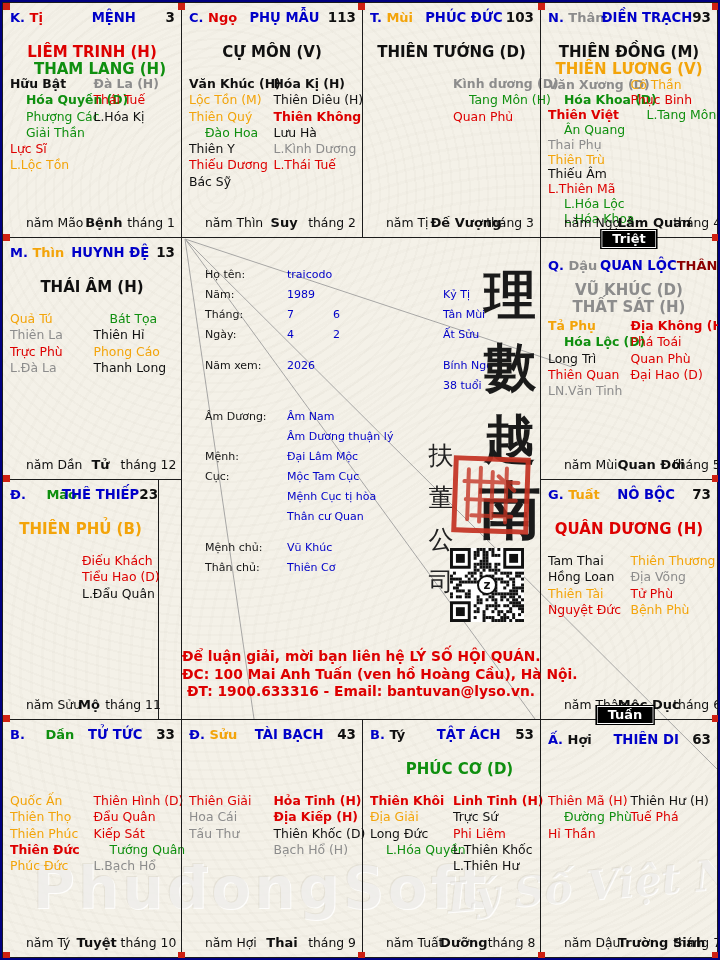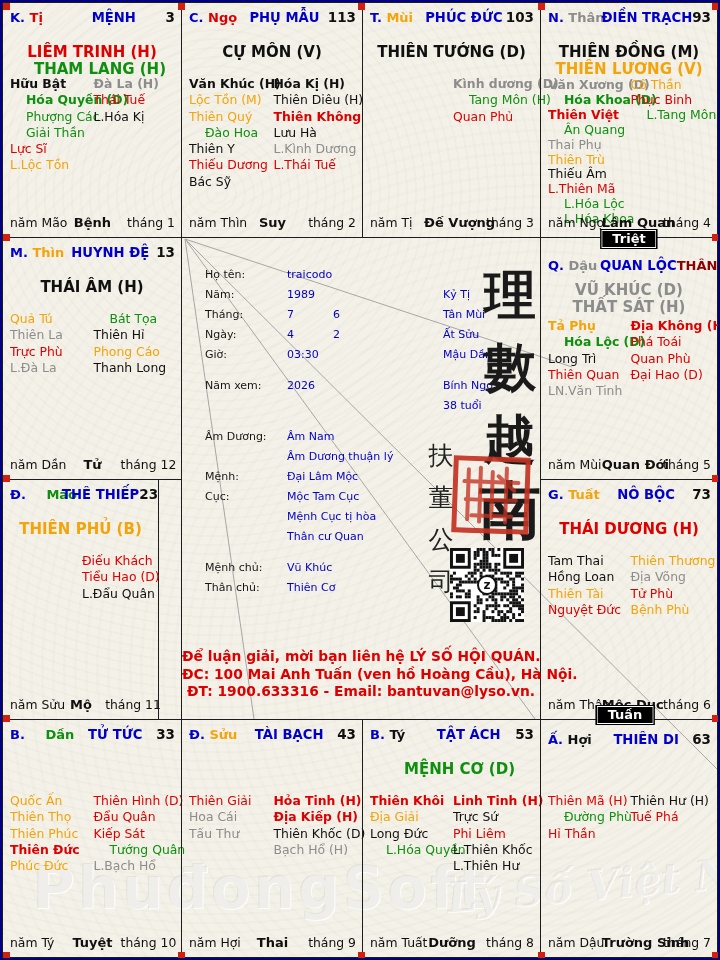--- a/index.html
+++ b/index.html
@@ -40,21 +40,21 @@
   .hdr-num{font-size:13.5px;color:#101010;}
   .cell-mains{position:absolute;left:0;right:0;top:41px;text-align:center;font-weight:bold;font-size:15px;line-height:16.5px;white-space:nowrap;}
   .cell-cols{position:absolute;left:7px;right:4px;top:73px;display:flex;font-size:12.4px;line-height:16.3px;white-space:nowrap;}
   .col{width:50%;}
   .cell.tight .cell-cols{line-height:14.9px;top:75px;}
   .cell.shift .cell-hdr{top:20px;}
   .cell.shift .cell-mains{top:44px;}
   .cell.shift .cell-cols{top:80px;}
   .cell.shift-sm .cell-hdr{top:11px;}
   .cell-ftr{position:absolute;left:7px;right:6px;bottom:7px;display:flex;font-size:12.4px;color:#101010;white-space:nowrap;}
-  .f-nam{width:33%;}
+  .f-nam{width:33%;margin-left:16px;}
   .f-stage{width:34%;text-align:center;font-weight:bold;font-size:13px;}
   .f-thang{width:33%;text-align:right;}
 
   .c-red{color:var(--red);} .c-green{color:var(--green);margin-left:16px;} .c-orange{color:var(--orange);}
   .c-gray{color:var(--gray);} .c-black{color:#101010;} .c-blue{color:var(--blue);} .c-maroon{color:var(--maroon);}
   .b{font-weight:bold;}
 
   
   .info{position:absolute;left:0;top:26px;right:0;z-index:3;}
   .info-row{display:flex;height:20px;padding-left:23px;font-size:11px;font-weight:normal;white-space:nowrap;align-items:center;}
@@ -317,21 +317,21 @@
     </div>
   <div class="cell" id="cell-tuat">
       <div class="cell-hdr">
         <span class="hdr-left"><span class="c-blue">G.</span> <span class="c-orange">Tuất</span></span>
         <span class="hdr-title">NÔ BỘC</span>
         <span class="hdr-right">
           <span class="hdr-num">73</span>
         </span>
       </div>
       <div class="cell-mains">
-        <div class="c-red">THÁI DƯƠNG (H)</div>
+        <div class="c-red">QUÂN DƯƠNG (H)</div>
       </div>
       <div class="cell-cols">
         <div class="col">
           <div class="c-black">Tam Thai</div>
           <div class="c-black">Hồng Loan</div>
           <div class="c-orange">Thiên Tài</div>
           <div class="c-red">Nguyệt Đức</div>
         </div>
         <div class="col">
           <div class="c-orange">Thiên Thương</div>
@@ -405,21 +405,21 @@
     </div>
   <div class="cell" id="cell-ty">
       <div class="cell-hdr">
         <span class="hdr-left"><span class="c-blue">B.</span> <span class="c-black">Tý</span></span>
         <span class="hdr-title">TẬT ÁCH</span>
         <span class="hdr-right">
           <span class="hdr-num">53</span>
         </span>
       </div>
       <div class="cell-mains">
-        <div class="c-green">MỆNH CƠ (D)</div>
+        <div class="c-green">PHÚC CƠ (D)</div>
       </div>
       <div class="cell-cols">
         <div class="col">
           <div class="c-red b">Thiên Khôi</div>
           <div class="c-orange">Địa Giải</div>
           <div class="c-black">Long Đức</div>
           <div class="c-green">L.Hóa Quyền</div>
         </div>
         <div class="col">
           <div class="c-red b">Linh Tinh (H)</div>
@@ -479,26 +479,20 @@
           <span class="i-label">Tháng:</span>
           <span class="i-value">7</span>
           <span class="i-extra">6</span>
           <span class="i-canchi">Tân Mùi</span>
         </div>
         <div class="info-row">
           <span class="i-label">Ngày:</span>
           <span class="i-value">4</span>
           <span class="i-extra">2</span>
           <span class="i-canchi">Ất Sửu</span>
-        </div>
-        <div class="info-row">
-          <span class="i-label">Giờ:</span>
-          <span class="i-value">03:30</span>
-          <span class="i-extra"></span>
-          <span class="i-canchi">Mậu Dần</span>
         </div>
         <div class="info-gap"></div>
         <div class="info-row">
           <span class="i-label">Năm xem:</span>
           <span class="i-value">2026</span>
           <span class="i-extra"></span>
           <span class="i-canchi">Bính Ngọ</span>
         </div>
         <div class="info-row">
           <span class="i-label"></span>

